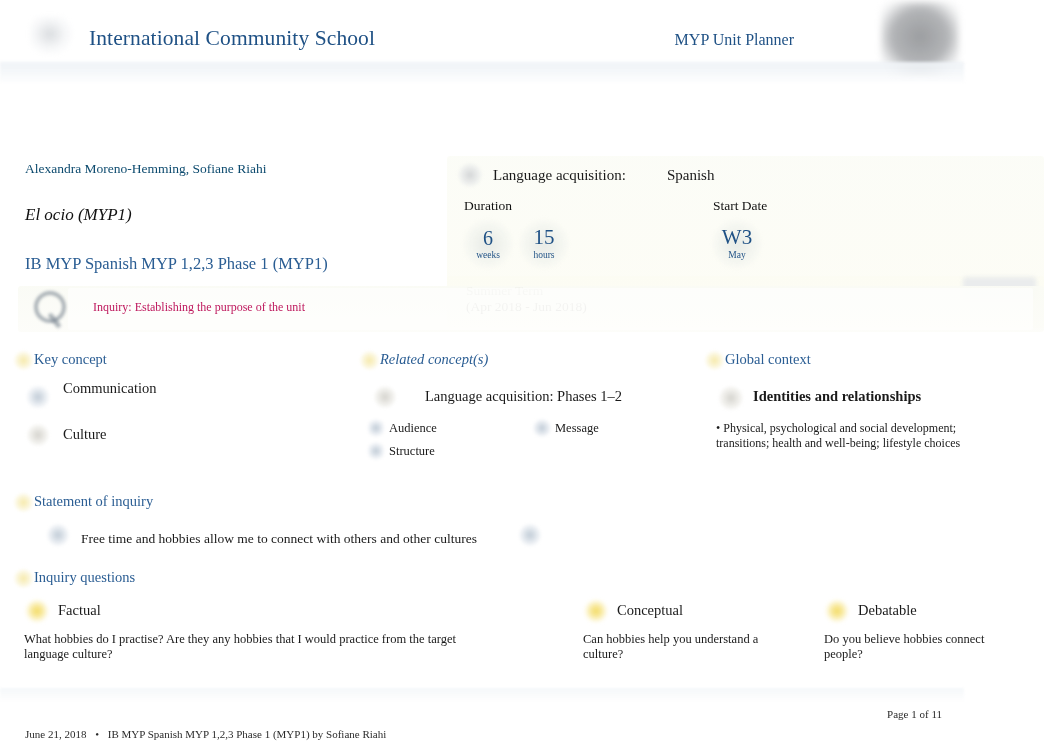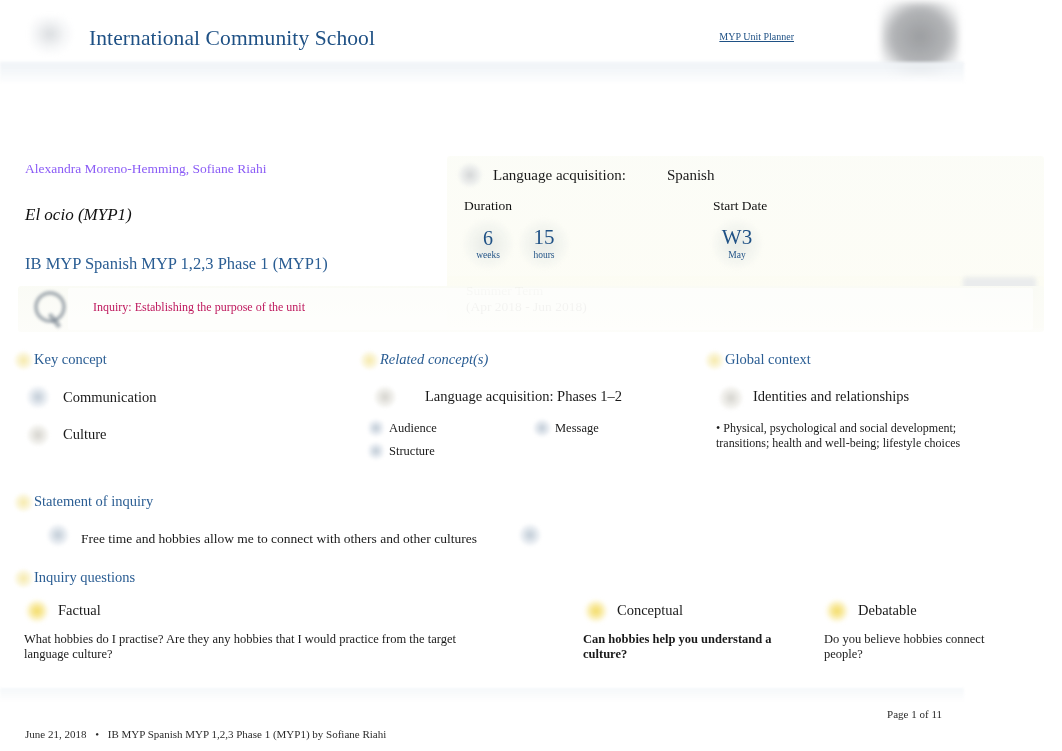--- a/index.html
+++ b/index.html
@@ -46,24 +46,23 @@
     top: 26px;
     font-size: 21.5px;
     color: #1f5185;
     letter-spacing: .1px;
     white-space: nowrap;
   }
   .planner-label {
     position: absolute;
     right: 170px;
     top: 31px;
-    font-size: 10px;
+    font-size: 16px;
     color: #1f5185;
     white-space: nowrap;
-    text-decoration: underline;
   }
   .corner-logo {
     position: absolute;
     right: 5px;
     top: 2px;
     width: 78px;
     height: 72px;
     border-radius: 9px;
     background: radial-gradient(ellipse at 50% 48%, rgba(150,152,155,0.95) 0%, rgba(165,167,170,0.85) 50%, rgba(215,217,219,0.35) 78%, rgba(255,255,255,0) 93%);
     filter: blur(3.4px);
@@ -81,21 +80,21 @@
   
   .info-area {
     position: relative;
     height: 184px;
   }
   .authors {
     position: absolute;
     left: 25px;
     top: 99px;
     font-size: 13.5px;
-    color: #8b5cf6;
+    color: #0c4a6e;
     white-space: nowrap;
   }
   .unit-title {
     position: absolute;
     left: 25px;
     top: 143px;
     font-size: 17px;
     color: #111;
     white-space: nowrap;
     font-style: italic;
@@ -465,58 +464,58 @@
   <span class="dot-gold" style="left:14px;  top:351px;"></span>
   <span class="col-head" style="left:34px;  top:351px;">Key concept</span>
 
   <span class="dot-gold" style="left:360px; top:351px;"></span>
   <span class="col-head" style="left:380px; top:351px;font-style:italic;">Related concept(s)</span>
 
   <span class="dot-gold" style="left:705px; top:351px;"></span>
   <span class="col-head" style="left:725px; top:351px;">Global context</span>
 
   <span class="dot-blue" style="left:27px;  top:386px;"></span>
-  <span class="item-label" style="left:63px;  top:389px;">Communication</span>
+  <span class="item-label" style="left:63px;  top:380px;">Communication</span>
 
   <span class="dot-gray" style="left:27px;  top:424px;"></span>
   <span class="item-label" style="left:63px;  top:426px;">Culture</span>
 
   <span class="dot-gray" style="left:374px; top:386px;"></span>
   <span class="item-label" style="left:425px; top:388px;">Language acquisition: Phases 1–2</span>
 
   <span class="dot-blue" style="left:368px; top:419px; width:16px; height:18px;"></span>
   <span class="item-small" style="left:389px; top:421px;">Audience</span>
 
   <span class="dot-blue" style="left:368px; top:442px; width:16px; height:18px;"></span>
   <span class="item-small" style="left:389px; top:444px;">Structure</span>
 
   <span class="dot-blue" style="left:533px; top:419px; width:18px; height:18px; border-radius:50%;"></span>
   <span class="item-small" style="left:555px; top:421px;">Message</span>
 
   <span class="dot-gray" style="left:719px; top:386px; width:24px; height:24px;"></span>
-  <span class="item-label" style="left:753px; top:388px;">Identities and relationships</span>
+  <span class="item-label" style="left:753px; top:388px;font-weight:bold;">Identities and relationships</span>
   <span class="bullet-text" style="left:716px; top:421px; width:290px;">• Physical, psychological and social development; transitions; health and well-being; lifestyle choices</span>
 
   <span class="dot-gold" style="left:14px;  top:493px;"></span>
   <span class="col-head" style="left:34px;  top:493px;">Statement of inquiry</span>
 
   <span class="dot-blue" style="left:47px; top:524px; width:22px; height:22px; border-radius:50%;"></span>
   <span class="soi-text">Free time and hobbies allow me to connect with others and other cultures</span>
   <span class="dot-blue" style="left:519px; top:524px; width:22px; height:22px; border-radius:50%;"></span>
 
   <span class="dot-gold" style="left:14px;  top:569px;"></span>
   <span class="col-head" style="left:34px;  top:569px;">Inquiry questions</span>
 
   <span class="dot-sun" style="left:26px;  top:600px;"></span>
   <span class="q-head" style="left:58px;  top:602px;">Factual</span>
   <span class="q-body" style="left:24px;  top:632px; width:470px;">What hobbies do I practise? Are they any hobbies that I would practice from the target language culture?</span>
 
   <span class="dot-sun" style="left:585px; top:600px;"></span>
   <span class="q-head" style="left:617px; top:602px;">Conceptual</span>
-  <span class="q-body" style="left:583px; top:632px; width:190px;font-weight:bold;">Can hobbies help you understand a culture?</span>
+  <span class="q-body" style="left:583px; top:632px; width:190px;">Can hobbies help you understand a culture?</span>
 
   <span class="dot-sun" style="left:826px; top:600px;"></span>
   <span class="q-head" style="left:858px; top:602px;">Debatable</span>
   <span class="q-body" style="left:824px; top:632px; width:200px;">Do you believe hobbies connect people?</span>
 
   <div class="footer-rule"></div>
   <div class="footer-left">
     <span>June 21, 2018</span>
     <span class="sep">•</span>
     <span>IB MYP Spanish MYP 1,2,3 Phase 1 (MYP1) by Sofiane Riahi</span>

